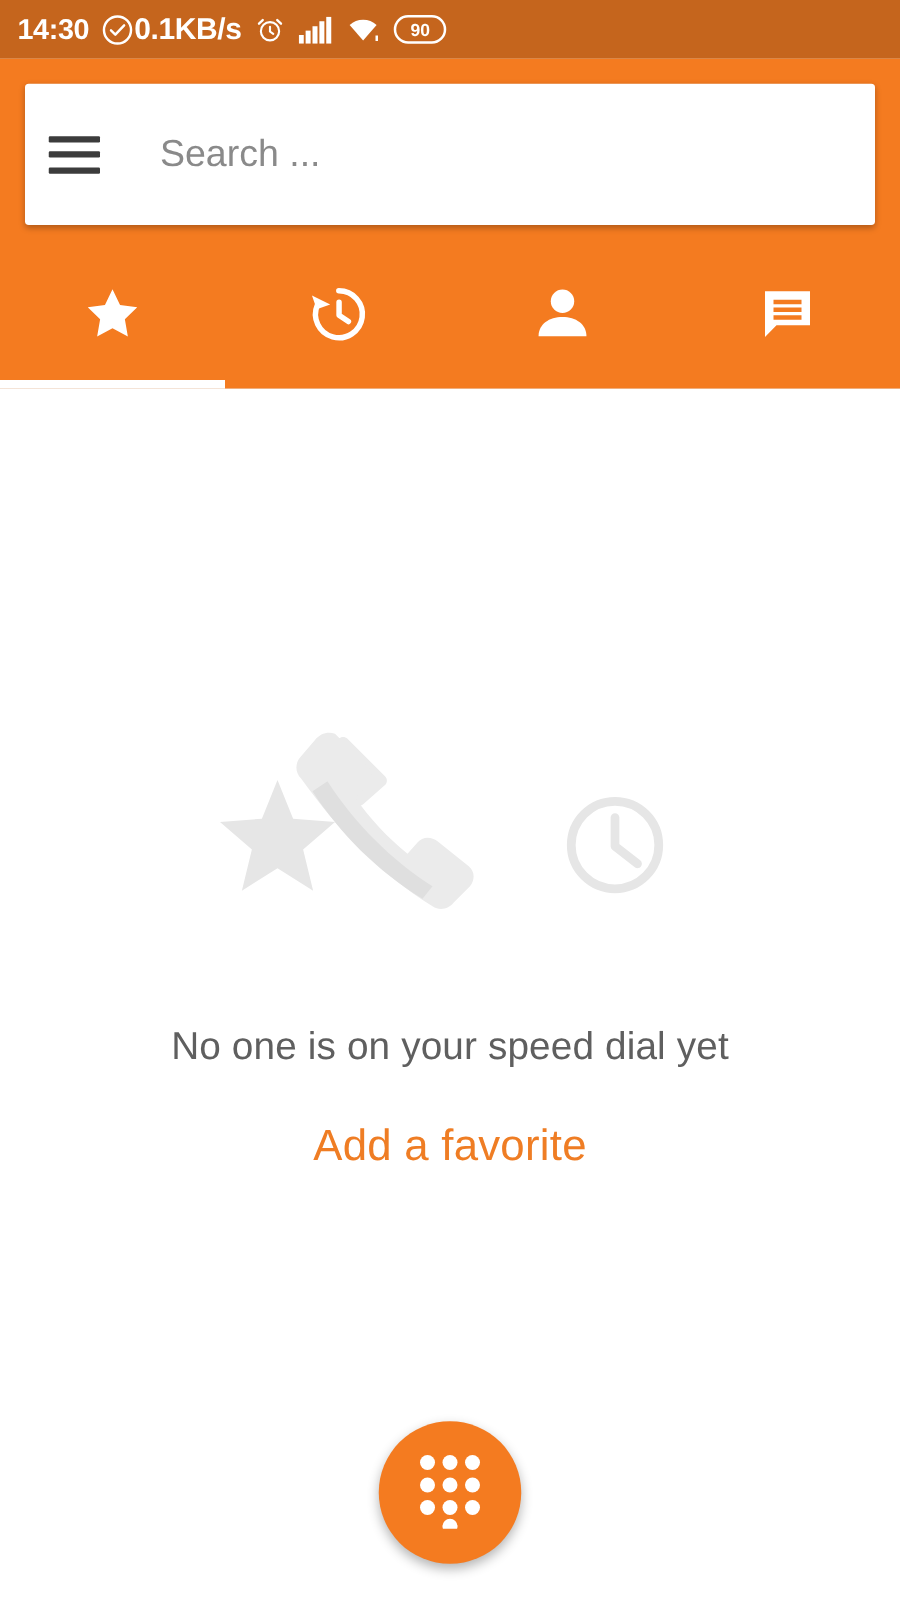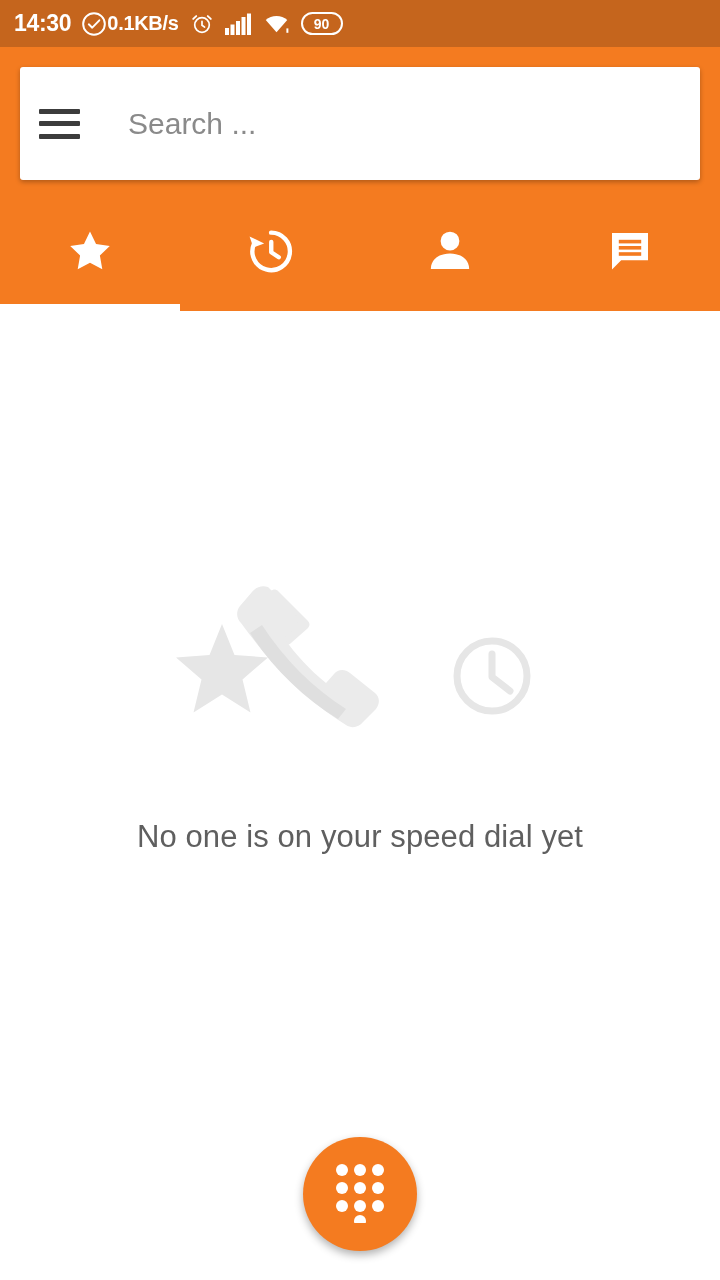--- a/index.html
+++ b/index.html
@@ -39,21 +39,21 @@
     font-weight: bold;
     letter-spacing: -0.3px;
   }
   .status-right {
     display: flex;
     align-items: center;
     gap: 11px;
   }
   .status-netspeed {
     color: #ffffff;
-    font-size: 20px;
+    font-size: 24px;
     font-weight: bold;
     letter-spacing: -0.3px;
   }
   .status-icon {
     display: inline-flex;
     align-items: center;
     justify-content: center;
   }
   .battery-shell {
     position: relative;
@@ -368,20 +368,21 @@
 
         <path d="M112 56 C134 90 163 119 196 140 L188 150 C152 128 122 98 100 64 Z" fill="#dfdfdf"></path>
 
         <circle cx="342" cy="107" r="35" fill="none" stroke="#e6e6e6" stroke-width="7"></circle>
         <path d="M342 85 V108 L360 122" fill="none" stroke="#e6e6e6" stroke-width="7" stroke-linecap="round" stroke-linejoin="round"></path>
       </svg>
     </div>
 
     <div class="empty-title">No one is on your speed dial yet</div>
 
+    <div class="empty-action">Add a favorite</div>
   </div>
 
 </div>
 
 <div class="fab">
   <span>
     <svg width="54" height="62" viewBox="0 0 54 62">
       <circle cx="9" cy="9" r="6" fill="#ffffff"></circle>
       <circle cx="27" cy="9" r="6" fill="#ffffff"></circle>
       <circle cx="45" cy="9" r="6" fill="#ffffff"></circle>

